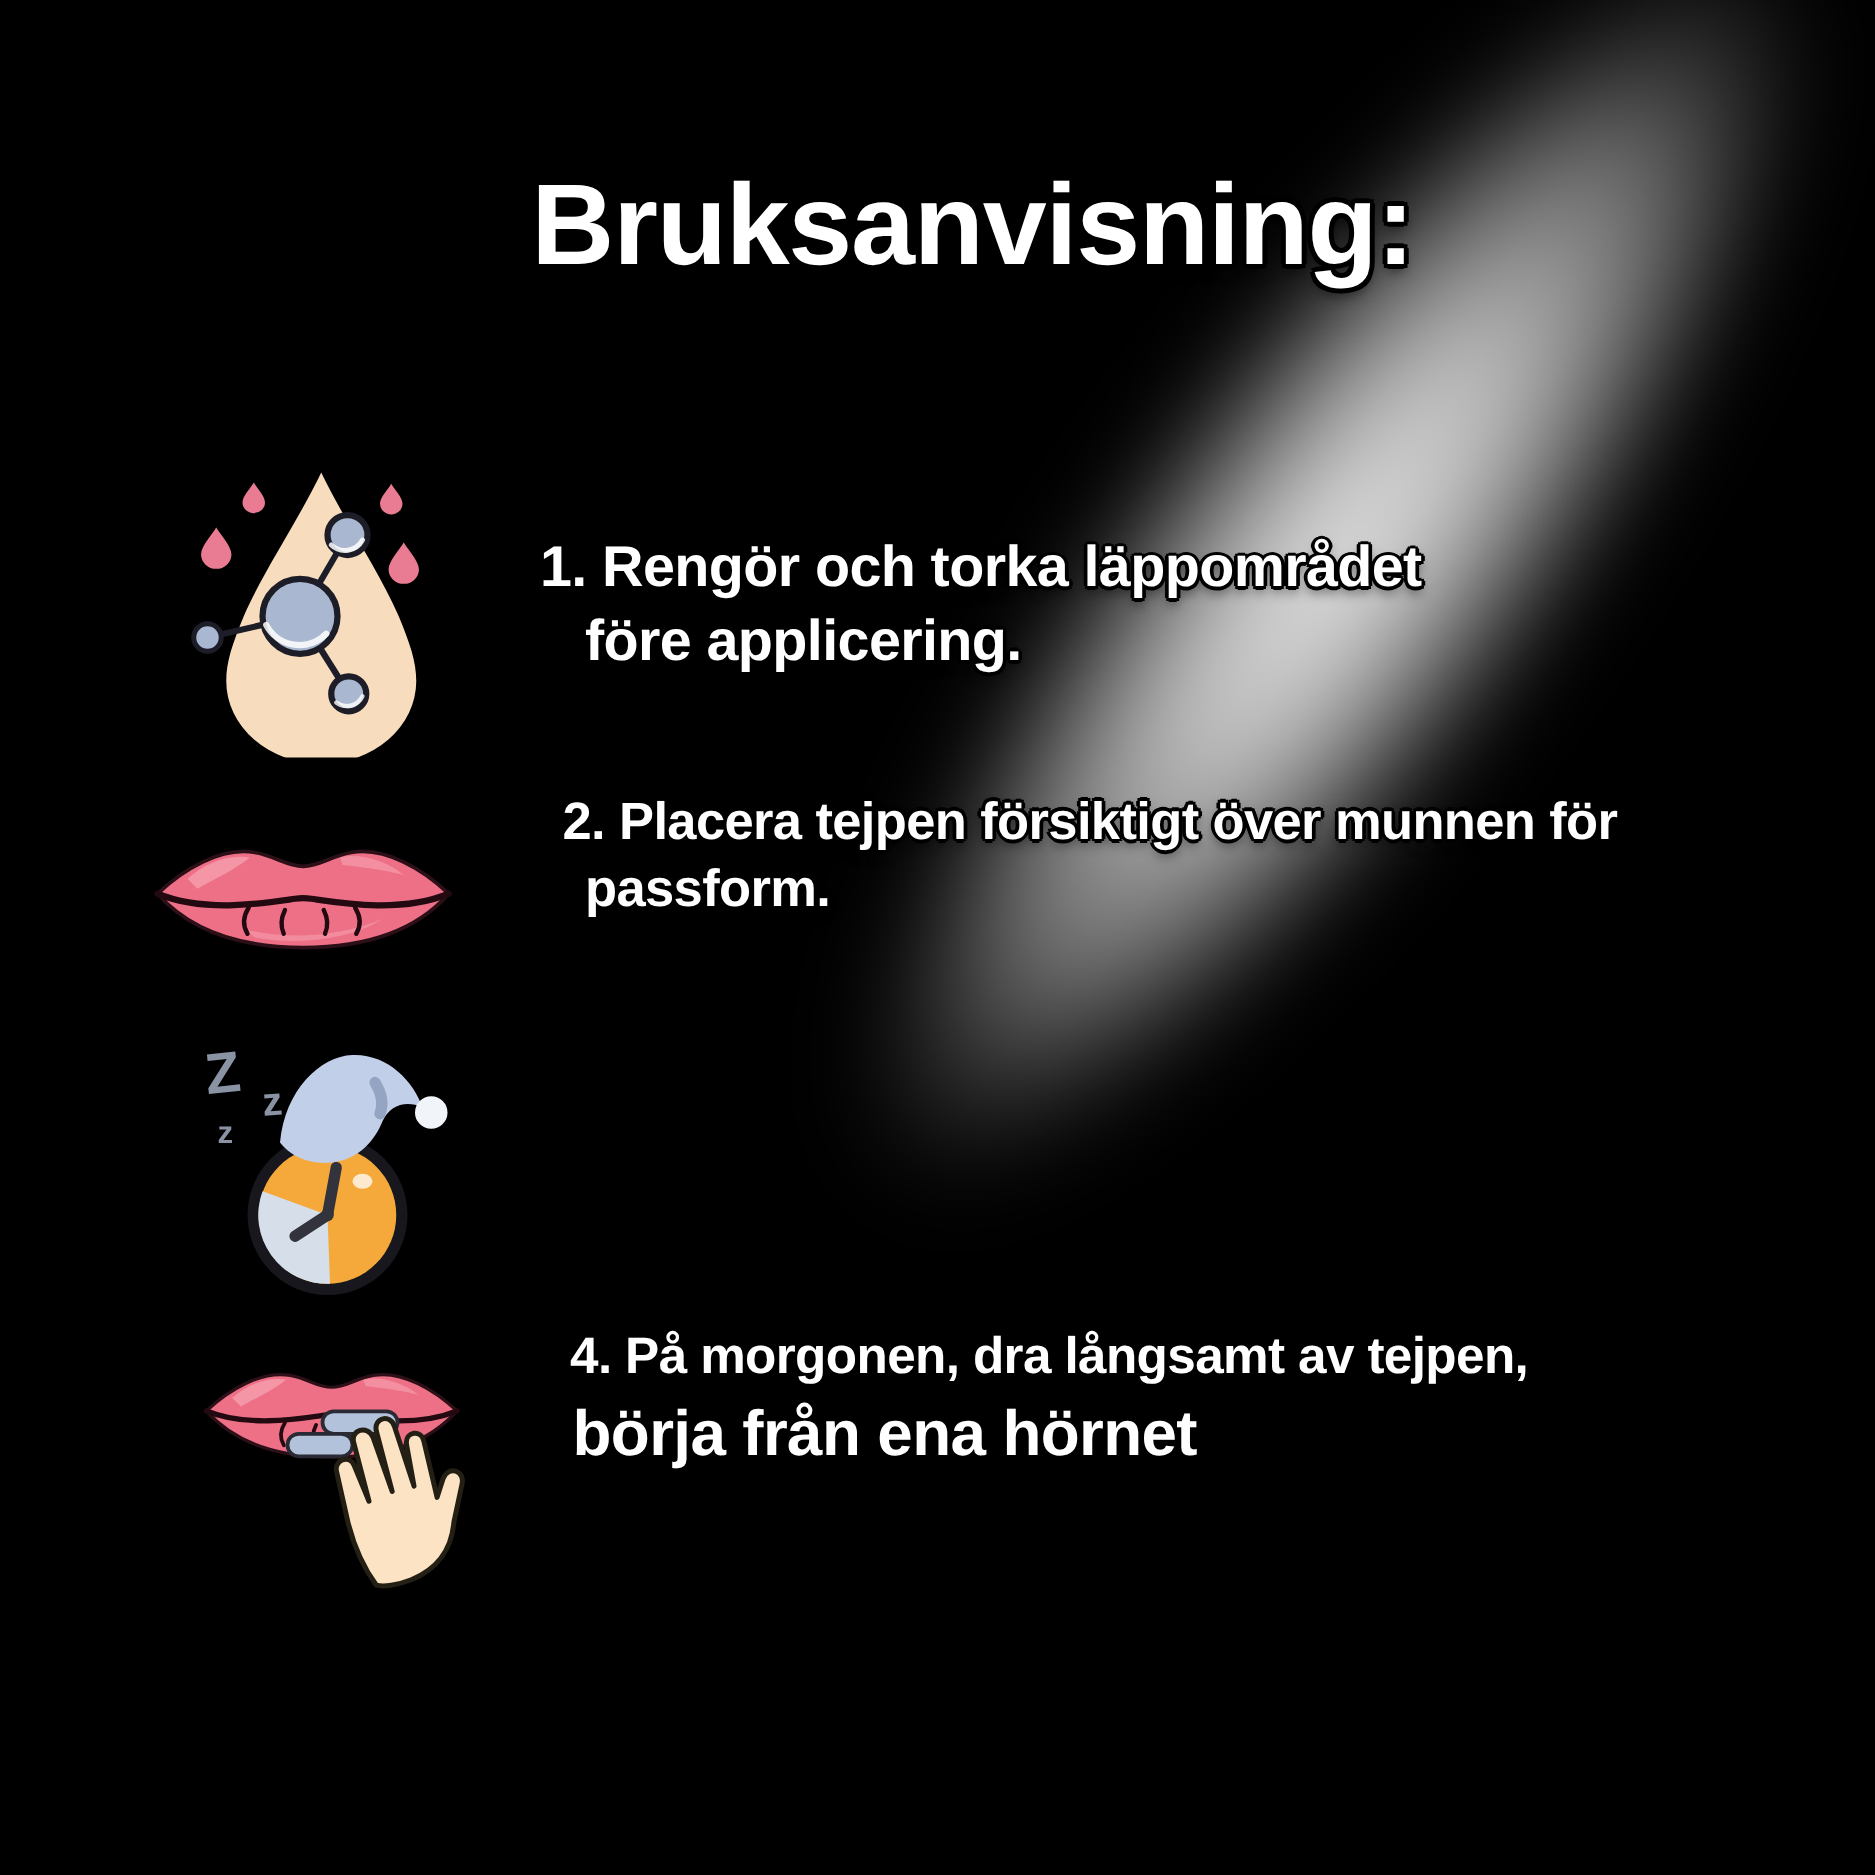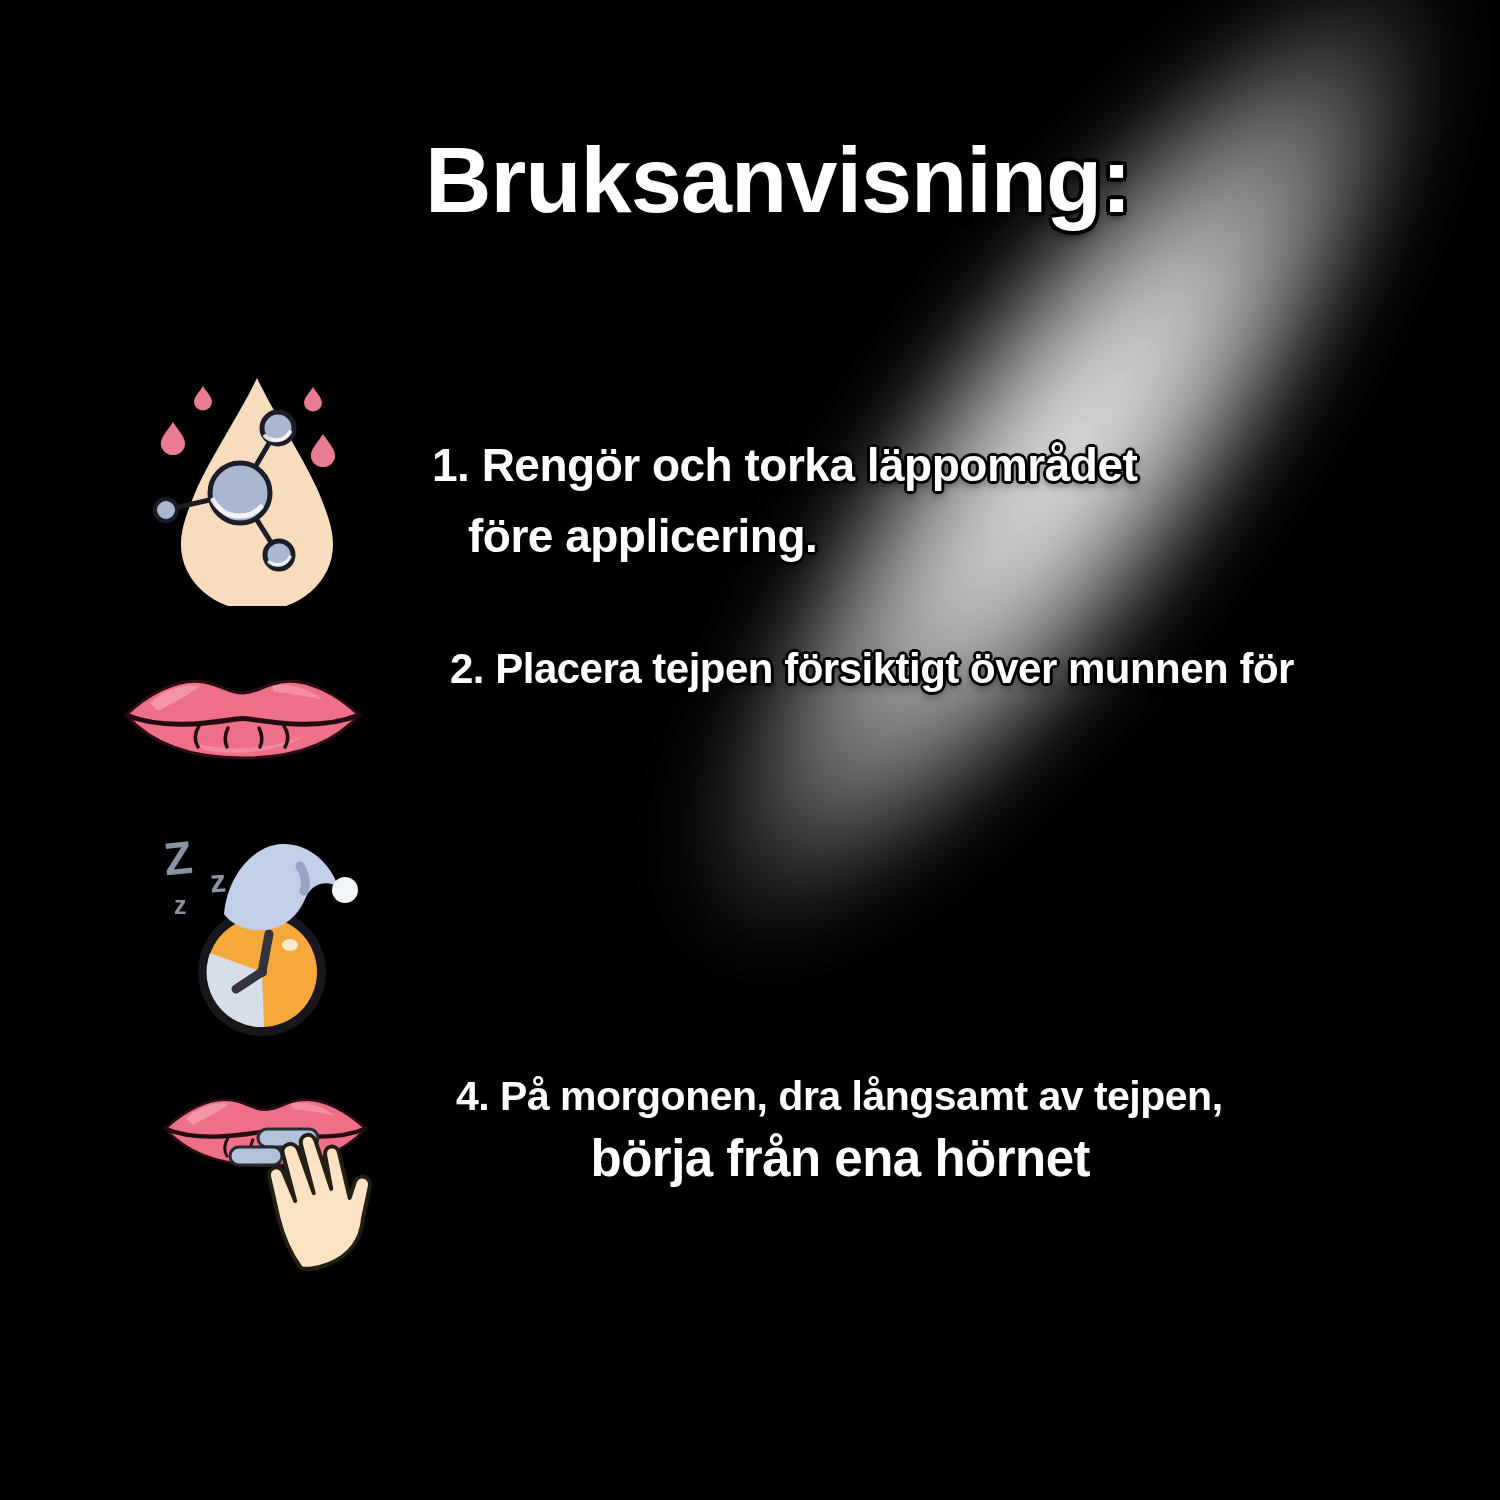--- a/index.html
+++ b/index.html
@@ -21,29 +21,29 @@
   .outlined{color:#fff;font-weight:700;letter-spacing:-0.5px;
     text-shadow:-3px 0 0 #000,3px 0 0 #000,0 -3px 0 #000,0 3px 0 #000,
       -2px -2px 0 #000,2px -2px 0 #000,-2px 2px 0 #000,2px 2px 0 #000,
       0 5px 9px rgba(0,0,0,.55);}
   .title{position:absolute;left:778px;top:128px;transform:translateX(-50%);
          font-size:92px;letter-spacing:-1px;white-space:nowrap;}
   .title.outlined{text-shadow:-4px 0 0 #000,4px 0 0 #000,0 -4px 0 #000,0 4px 0 #000,
       -3px -3px 0 #000,3px -3px 0 #000,-3px 3px 0 #000,3px 3px 0 #000,
       0 6px 10px rgba(0,0,0,.55);}
   .step-text{position:absolute;white-space:nowrap;}
-  .step-text div{line-height:1.28;margin-top:12px;}
+  .step-text div{line-height:1.28;}
   .s1{left:432px;top:424px;font-size:46px;}
   .s1 div:nth-child(2){margin-left:36px;}
   .s2{left:450px;top:630px;font-size:42px;}
   .s2 div:nth-child(2){margin-left:18px;}
   .s2 div:nth-child(3){margin-left:8px;}
   .s3{left:456px;top:866px;font-size:46px;}
   .s3 div:nth-child(2){margin-left:16px;}
-  .s4{left:456px;top:1058px;font-size:41px;text-align:center;}
+  .s4{left:456px;top:1058px;font-size:41px;}
   .s4 div:nth-child(2){margin-left:2px;font-size:51px;margin-top:4px;}
   .icon{position:absolute;}
   .i1{left:152px;top:366px;}
   .i2{left:120px;top:663px;}
   .i3{left:148px;top:828px;}
   .i4{left:138px;top:1072px;}
   .zzz{font-family:"Liberation Sans","DejaVu Sans",sans-serif;font-weight:700;}
 </style>
 </head>
 <body>
@@ -132,20 +132,21 @@
                L223,141 C230,132 242,140 236,150 L221,177
                C213,197 197,209 175,211 C163,212 152,210 147,207 Z" fill="#fbe3c4" stroke="#241f14" stroke-width="4" stroke-linejoin="round"></path>
     </svg>
 
     <div class="step-text outlined s1">
       <div>1. Rengör och torka läppområdet</div>
       <div>före applicering.</div>
     </div>
     <div class="step-text outlined s2">
       <div>2. Placera tejpen försiktigt över munnen för</div>
+      <div>passform.</div>
     </div>
     <div class="step-text outlined s4">
       <div>4. På morgonen, dra långsamt av tejpen,</div>
       <div>börja från ena hörnet</div>
     </div>
 
   </div>
 </div>
 
 </body></html>

